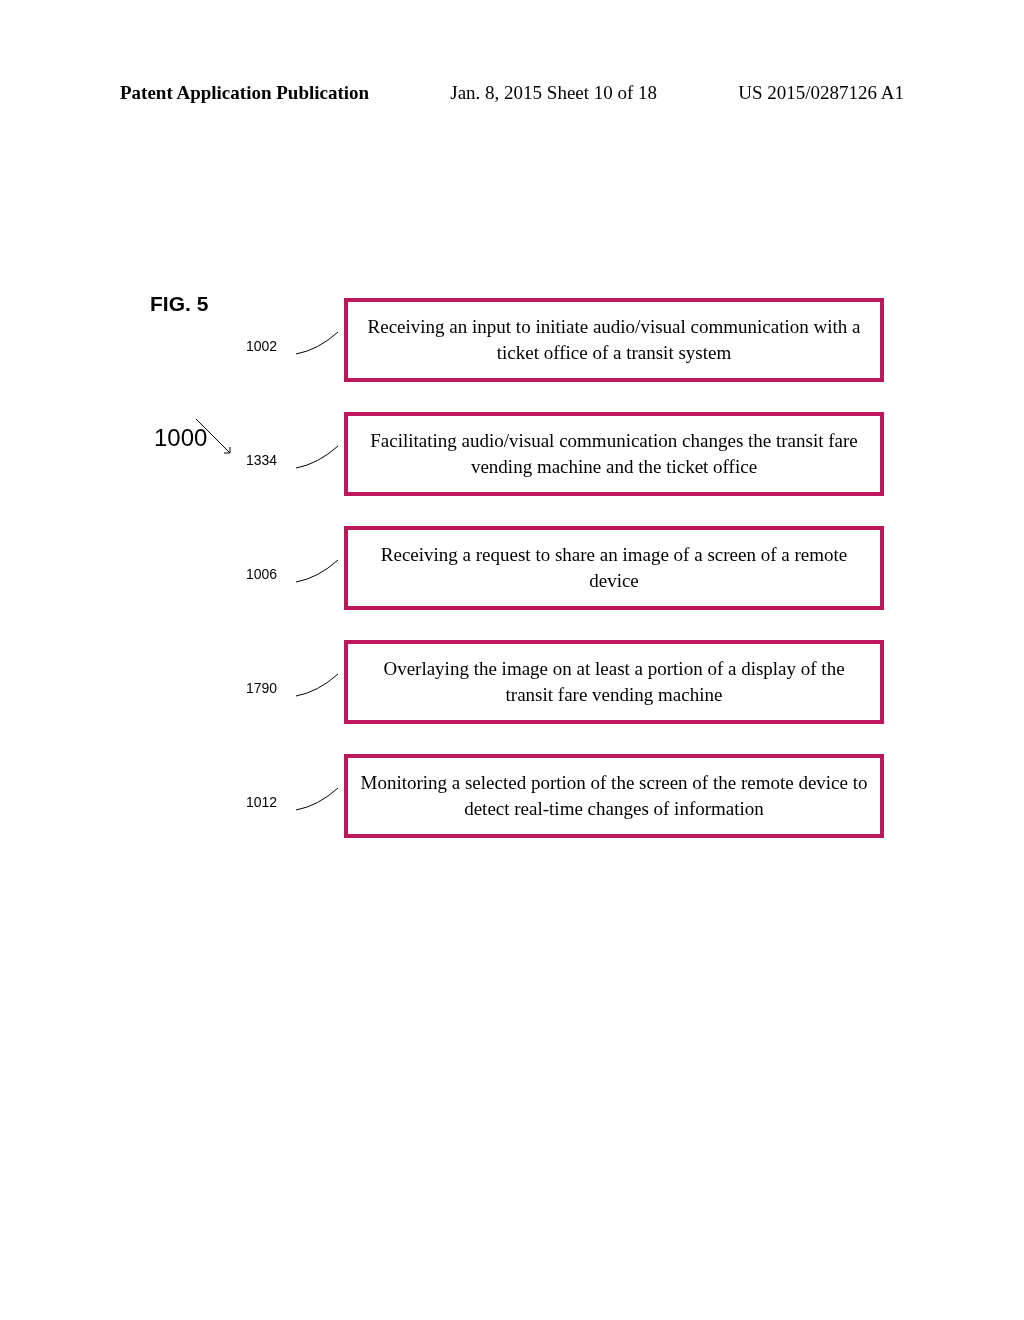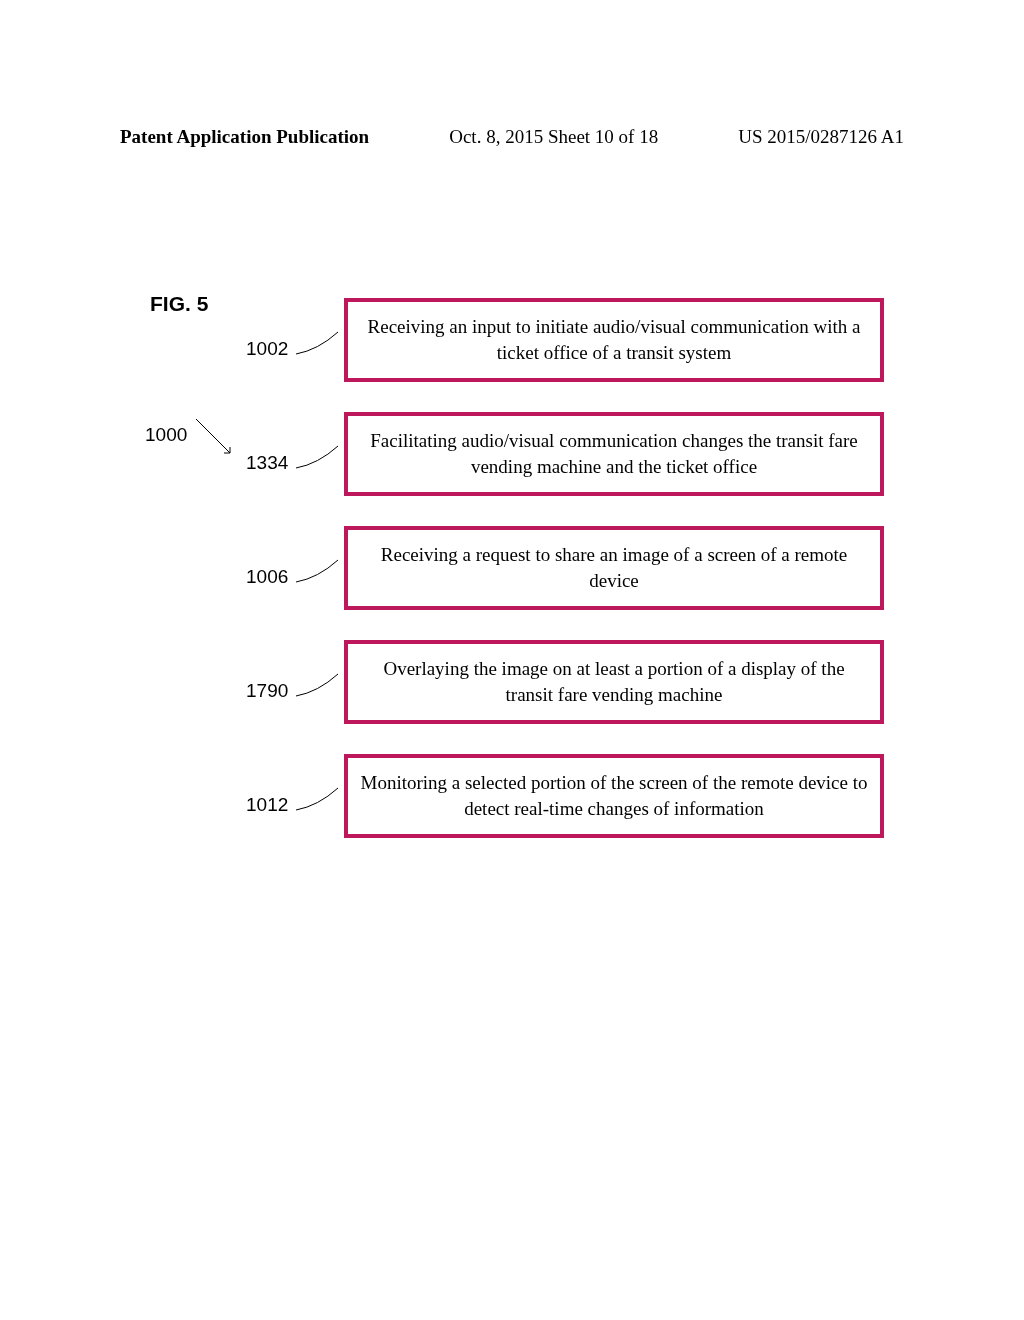--- a/index.html
+++ b/index.html
@@ -14,39 +14,38 @@
     .header {
       position: absolute;
       top: 82px;
       left: 0;
       right: 0;
       padding: 0 120px 0 120px;
       display: flex;
       justify-content: space-between;
       align-items: center;
       font-size: 19px;
-      margin-top: 44px;
     }
     .header-left { font-weight: bold; }
     .header-center { }
     .header-right { }
     .fig-label {
       position: absolute;
       left: 150px;
       top: 292px;
       font-family: Arial, Helvetica, sans-serif;
       font-size: 21px;
       font-weight: bold;
     }
     .ref-1000 {
       position: absolute;
-      left: 145px;
+      left: 154px;
       top: 424px;
       font-family: Arial, Helvetica, sans-serif;
-      font-size: 19px;
+      font-size: 24px;
     }
     .overall-leader {
       position: absolute;
       left: 196px;
       top: 419px;
       width: 42px;
       height: 42px;
     }
     .flow {
       position: absolute;
@@ -68,35 +67,35 @@
       min-height: 40px;
       display: flex;
       align-items: center;
       justify-content: center;
     }
     .box.tall { min-height: 56px; }
     .ref {
       position: absolute;
       left: -98px;
       font-family: Arial, Helvetica, sans-serif;
-      font-size: 19px;
+      font-size: 14px;
     }
     .leader {
       position: absolute;
       left: -48px;
       width: 44px;
       height: 30px;
     }
   </style>
 </head>
 <body>
 
 <div class="header">
   <span class="header-left">Patent Application Publication</span>
-  <span class="header-center">Oct. 8, 2015   Sheet 10 of 18</span>
+  <span class="header-center">Jan. 8, 2015   Sheet 10 of 18</span>
   <span class="header-right">US 2015/0287126 A1</span>
 </div>
 
 <div class="fig-label">FIG. 5</div>
 
 <div class="ref-1000">1000</div>
 <svg class="overall-leader">
   <line x1="0" y1="0" x2="34" y2="34" stroke="#000" stroke-width="1"></line>
   <polyline points="28,34 34,34 34,28" fill="none" stroke="#000" stroke-width="1"></polyline>
 </svg>

